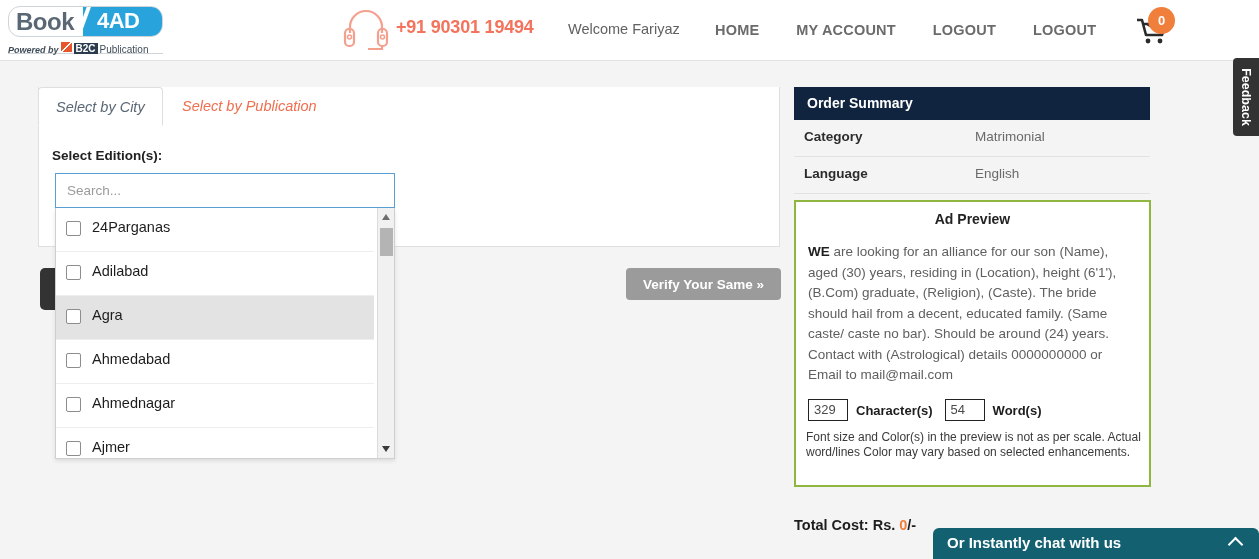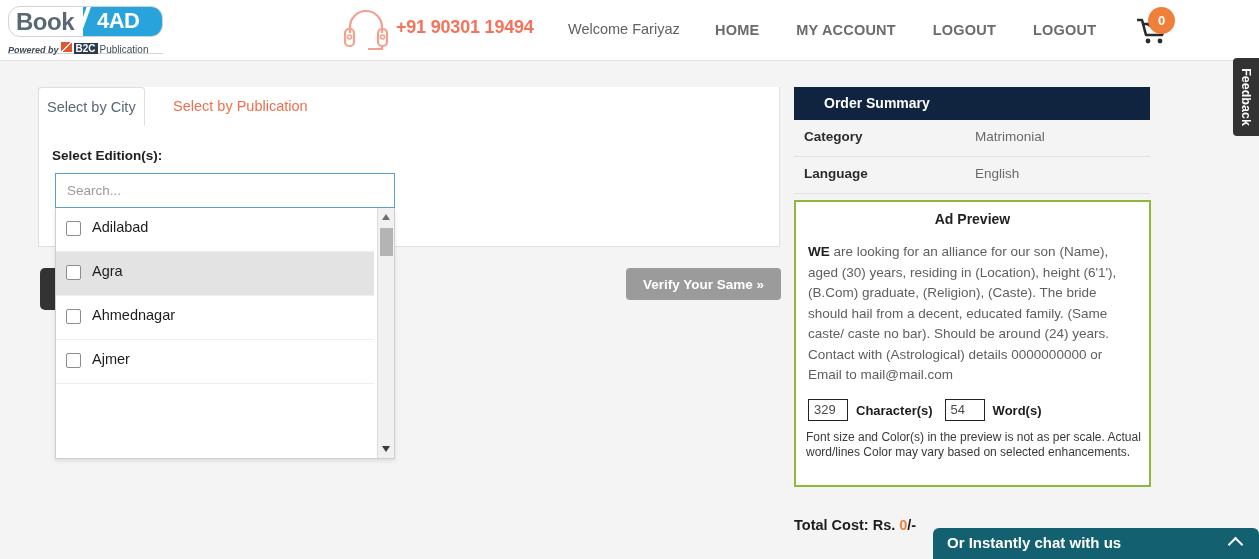--- a/index.html
+++ b/index.html
@@ -186,21 +186,22 @@
     position: absolute; left: 38px; top: 87px;
     width: 742px; height: 38px;
     z-index: 5;
   }
   .tab {
     position: absolute; top: 0;
     height: 38px;
     line-height: 38px;
     font-size: 14.5px;
     cursor: pointer;
-    padding: 0 8px;
+    padding: 0 17px;
+    font-style: italic;
   }
   .tab.active {
     left: 0;
     color: #5a6775;
     background: #ffffff;
     border: 1px solid #dfdfdf;
     border-bottom: 1px solid #ffffff;
     border-radius: 4px 4px 0 0;
     height: 39px;
   }
@@ -304,21 +305,21 @@
   }
 
   
   .order-head {
     position: absolute; left: 794px; top: 87px;
     width: 356px; height: 33px;
     background: #10243f;
     color: #ffffff;
     font-size: 14px; font-weight: bold;
     line-height: 33px;
-    padding-left: 30px;
+    padding-left: 13px;
     z-index: 4;
   }
   .order-rows {
     position: absolute; left: 794px; top: 120px;
     width: 356px;
     z-index: 4;
   }
   .order-row {
     position: relative;
     height: 37px;
@@ -493,25 +494,33 @@
   <div class="label-edition">Select Edition(s):</div>
 
   <div class="search-box">
     <input type="text" placeholder="Search..." style="">
   </div>
 
   <div class="dropdown">
     <div class="dd-list">
       <div class="dd-item">
         <span class="dd-chk"></span>
+        <span class="dd-label">24Parganas</span>
+      </div>
+      <div class="dd-item">
+        <span class="dd-chk"></span>
         <span class="dd-label">Adilabad</span>
       </div>
       <div class="dd-item hl">
         <span class="dd-chk"></span>
         <span class="dd-label">Agra</span>
+      </div>
+      <div class="dd-item">
+        <span class="dd-chk"></span>
+        <span class="dd-label">Ahmedabad</span>
       </div>
       <div class="dd-item">
         <span class="dd-chk"></span>
         <span class="dd-label">Ahmednagar</span>
       </div>
       <div class="dd-item">
         <span class="dd-chk"></span>
         <span class="dd-label">Ajmer</span>
       </div>
     </div>

